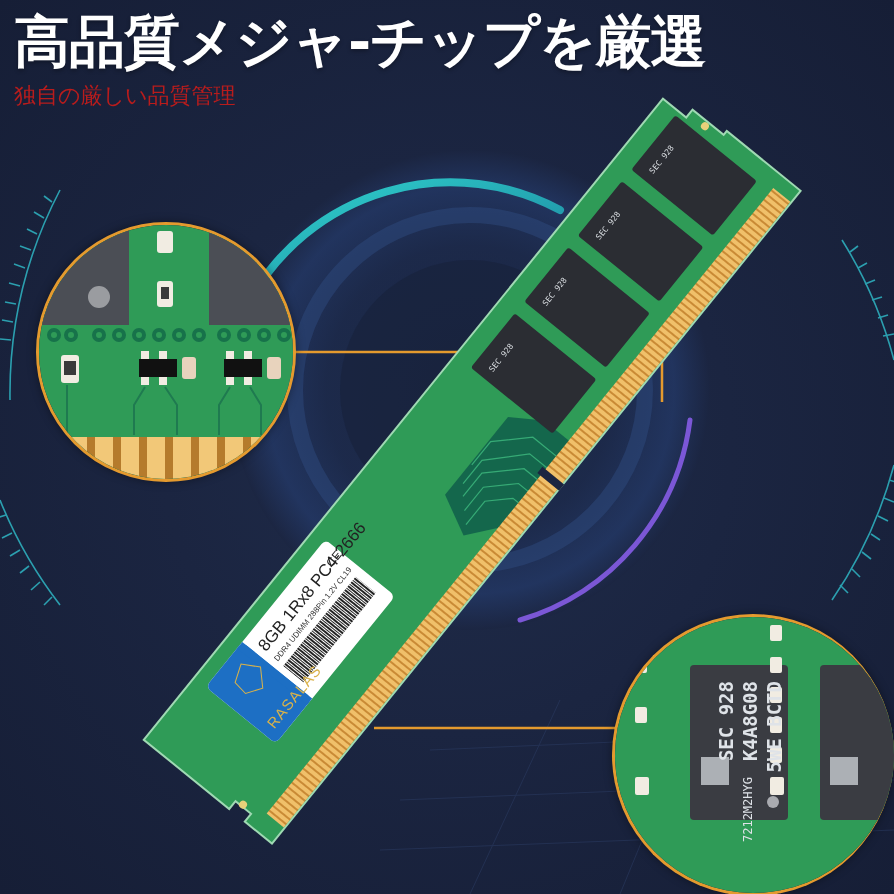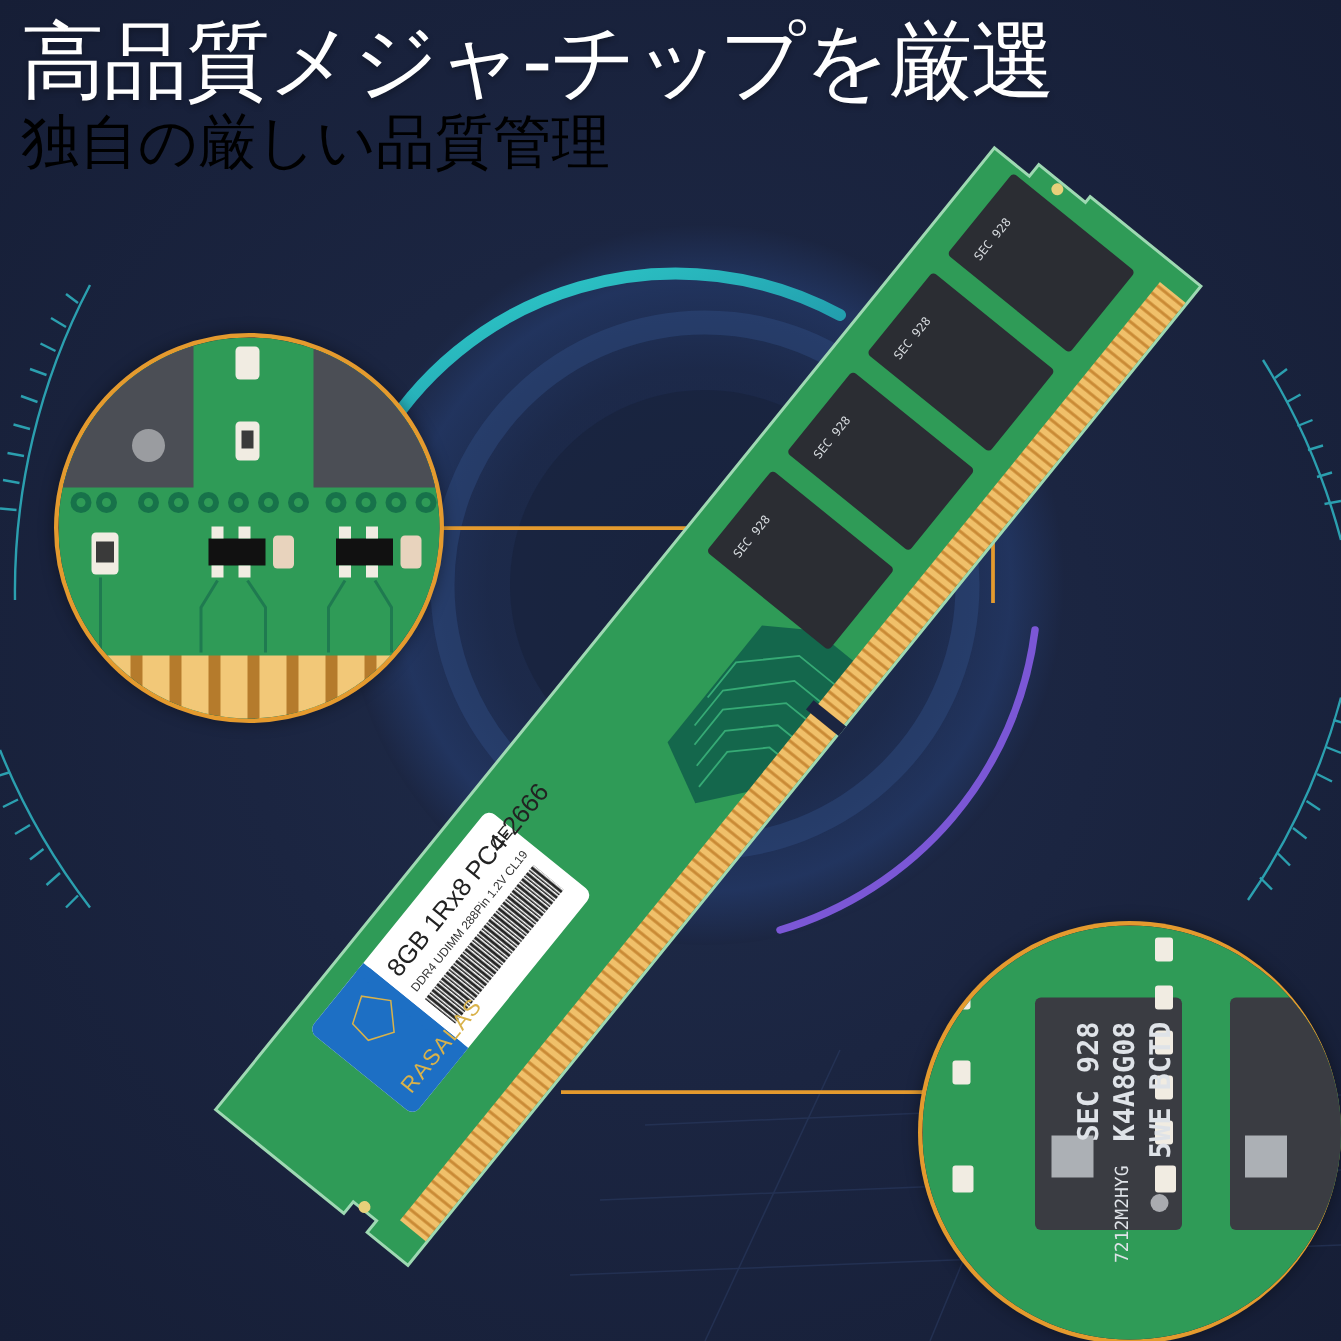--- a/index.html
+++ b/index.html
@@ -7,27 +7,27 @@
   body {
     position: relative;
     background: radial-gradient(ellipse at 50% 50%, #1f2c4a 0%, #1b2541 45%, #161e36 100%);
     font-family: "DejaVu Sans", sans-serif;
   }
   .stage { position: absolute; inset: 0; }
 
   
   .headline {
     position: absolute; left: 14px; top: 8px;
-    color: #ffffff; font-weight: normal; font-size: 56px; line-height: 68px;
+    color: #ffffff; font-weight: bold; font-size: 56px; line-height: 68px;
     letter-spacing: -1px;
     text-shadow: 0 2px 4px rgba(0,0,0,0.3);
   }
   .sub1, .sub2 {
     position: absolute; left: 14px;
-    color: #000000; font-size: 39px; line-height: 36px; font-weight: normal;
+    color: #b91c1c; font-size: 22px; line-height: 36px; font-weight: normal;
   }
   .sub1 { top: 78px; }
   .sub2 { top: 118px; }
 
   
   .bg-svg { position: absolute; left: 0; top: 0; width: 894px; height: 894px; }
 
   
   .ram-svg { position: absolute; left: 0; top: 0; width: 894px; height: 894px; }
 

